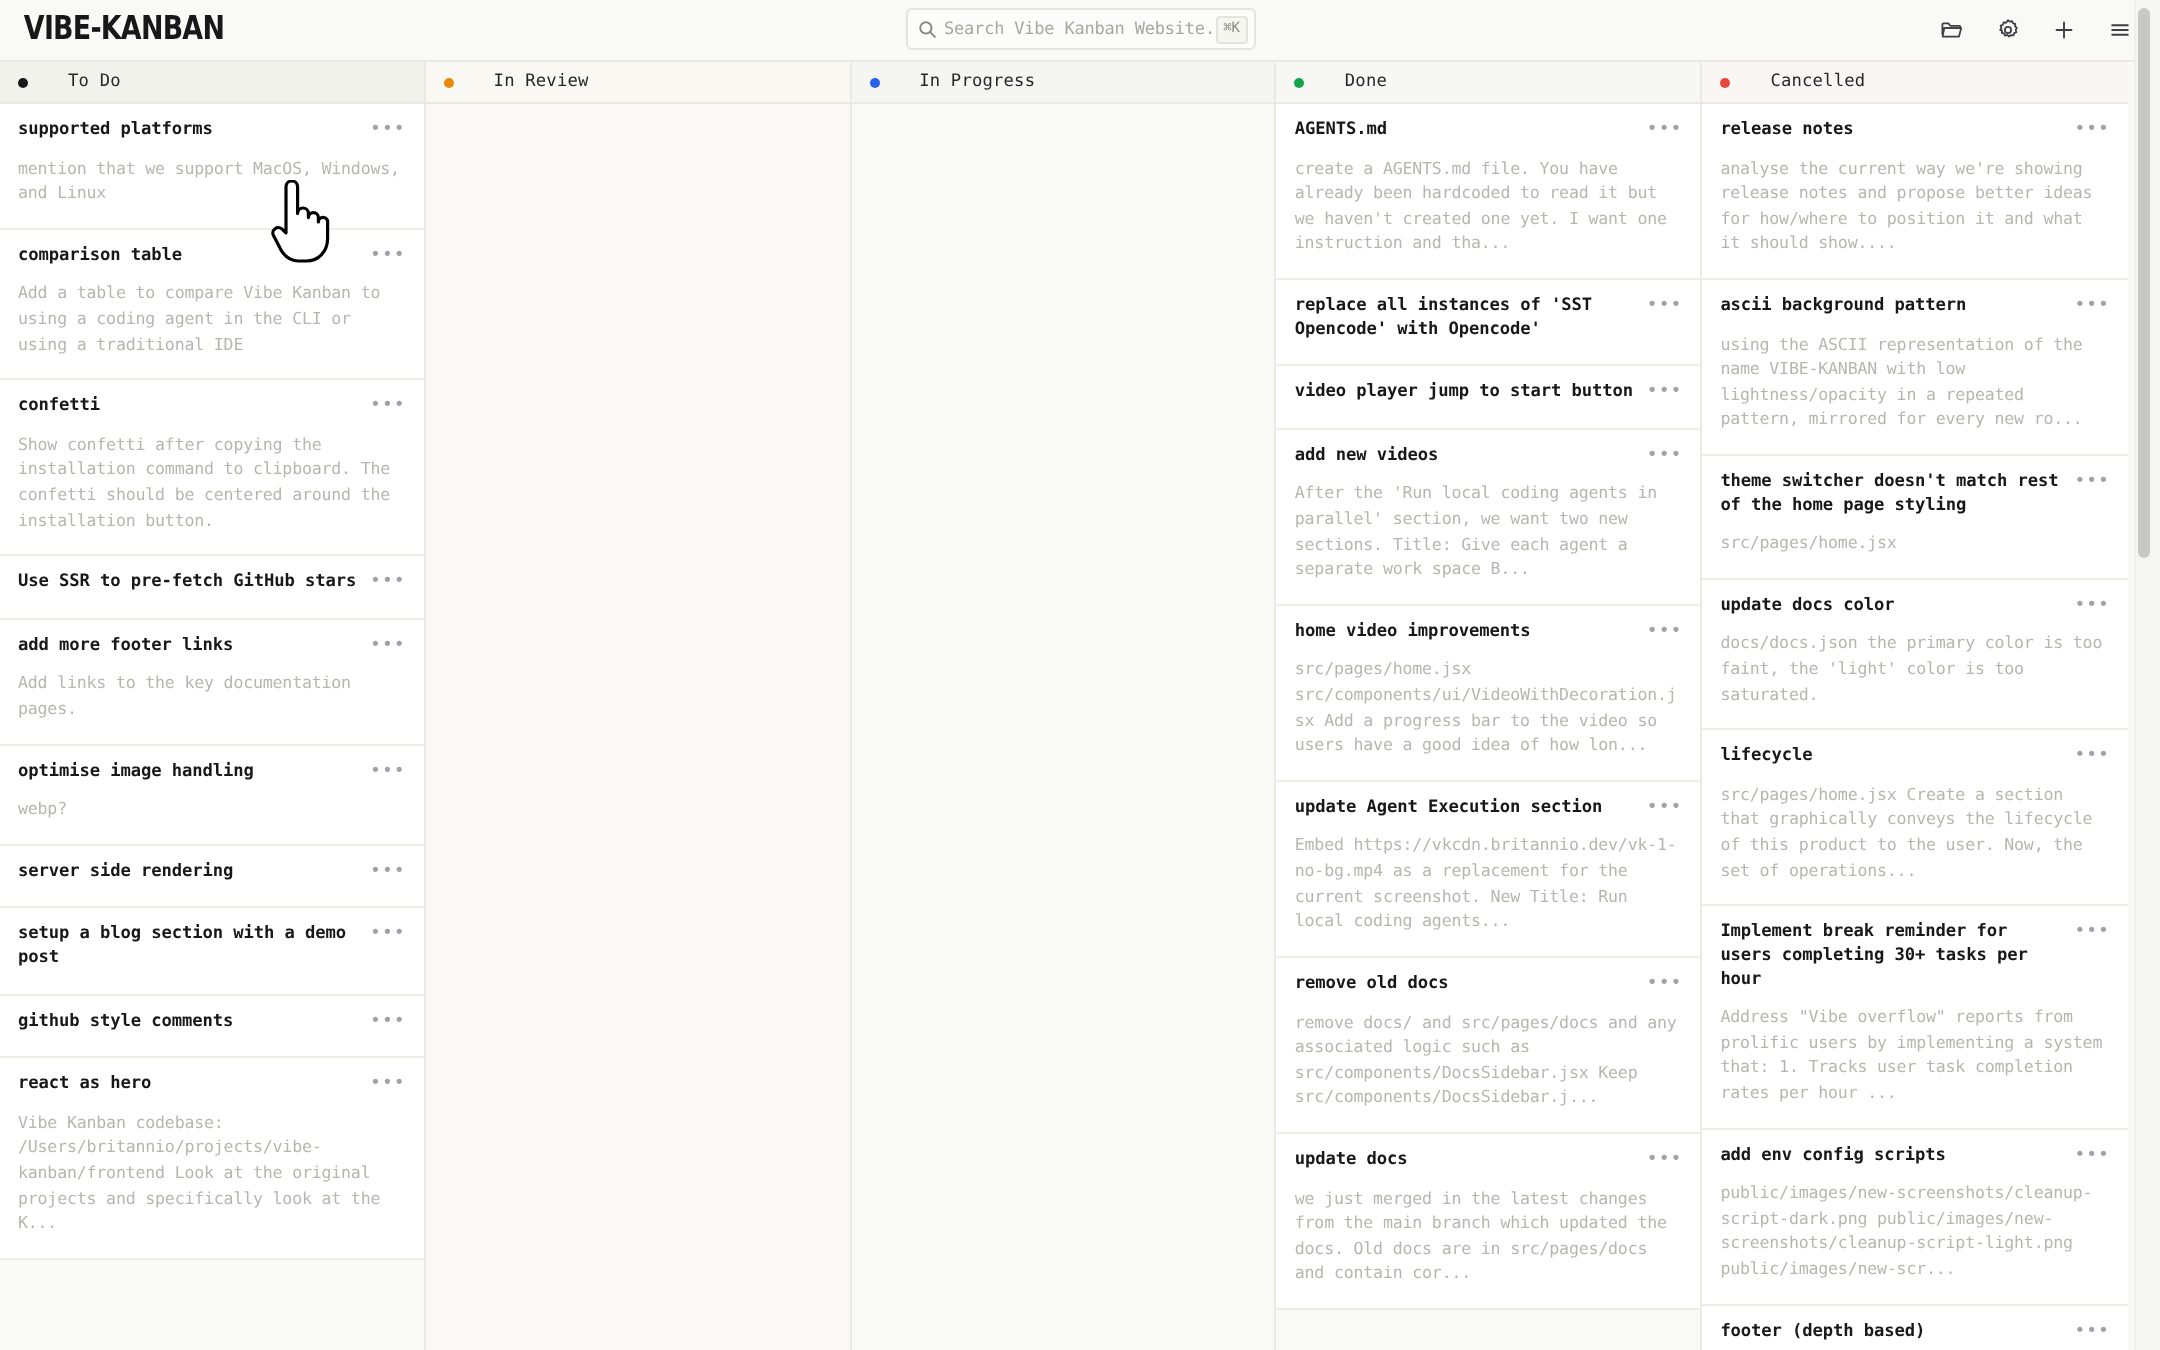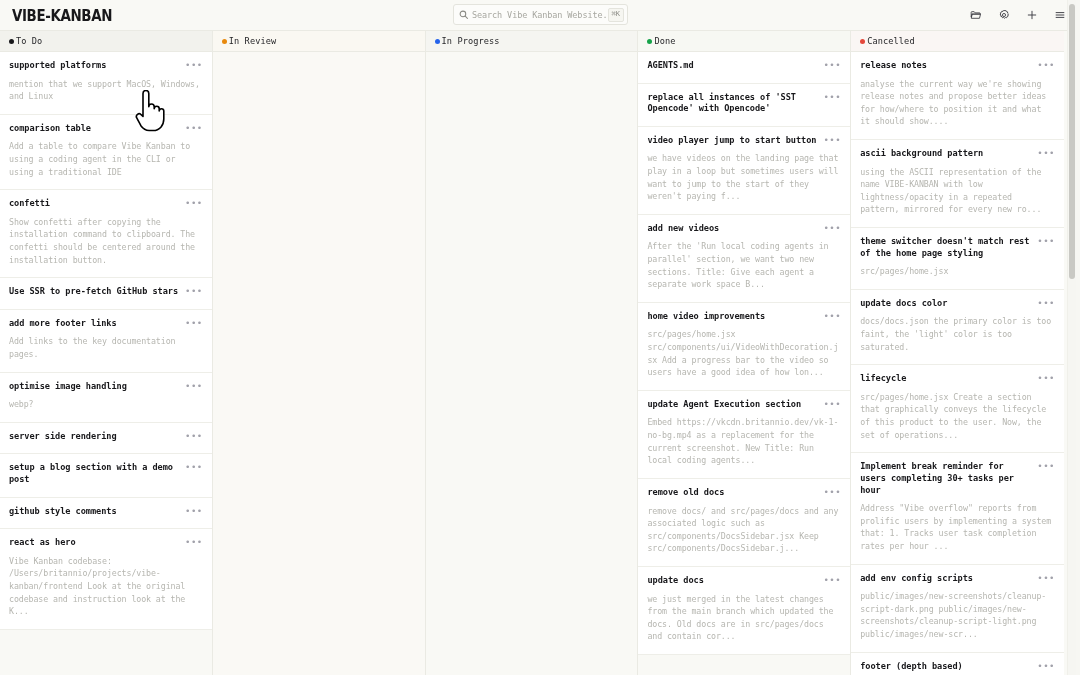--- a/index.html
+++ b/index.html
@@ -123,21 +123,21 @@
     border-right: 1px solid #eaeae3;
     overflow: hidden;
   }
   .column:last-child { border-right: none; }
 
   .col-header {
     height: 21px;
     min-height: 21px;
     display: flex;
     align-items: center;
-    gap: 2px;
+    gap: 20px;
     padding: 0 9px;
     border-bottom: 1px solid #eaeae3;
   }
   .col-dot {
     width: 5px; height: 5px;
     border-radius: 50%;
     flex: 0 0 auto;
     margin-top: 0px;
   }
   .col-title {
@@ -350,21 +350,21 @@
             <div class="card-top">
               <div class="card-title">github style comments</div>
               <div class="card-menu">•••</div>
             </div>
           </div>
           <div class="card">
             <div class="card-top">
               <div class="card-title">react as hero</div>
               <div class="card-menu">•••</div>
             </div>
-            <div class="card-desc">Vibe Kanban codebase: /Users/britannio/projects/vibe-kanban/frontend Look at the original codebase and instruction look at the K...</div>
+            <div class="card-desc">Vibe Kanban codebase: /Users/britannio/projects/vibe-kanban/frontend Look at the original projects and specifically look at the K...</div>
           </div>
         </div>
       </div>
       <div class="column col-review">
         <div class="col-header">
           <span class="col-dot" style="background: rgb(232, 137, 12);"></span>
           <span class="col-title">In Review</span>
         </div>
         <div class="col-body"></div>
       </div>
@@ -379,33 +379,33 @@
         <div class="col-header">
           <span class="col-dot" style="background: rgb(22, 163, 74);"></span>
           <span class="col-title">Done</span>
         </div>
         <div class="col-body">
           <div class="card">
             <div class="card-top">
               <div class="card-title">AGENTS.md</div>
               <div class="card-menu">•••</div>
             </div>
+            <div class="card-desc">create a AGENTS.md file. You have already been hardcoded to read it but we haven't created one yet. I want one instruction and tha...</div>
           </div>
           <div class="card no-desc">
             <div class="card-top">
               <div class="card-title">replace all instances of 'SST Opencode' with Opencode'</div>
               <div class="card-menu">•••</div>
             </div>
           </div>
           <div class="card">
             <div class="card-top">
               <div class="card-title">video player jump to start button</div>
               <div class="card-menu">•••</div>
             </div>
-            <div class="card-desc">we have videos on the landing page that play in a loop but sometimes users will want to jump to the start of they weren't paying f...</div>
           </div>
           <div class="card">
             <div class="card-top">
               <div class="card-title">add new videos</div>
               <div class="card-menu">•••</div>
             </div>
             <div class="card-desc">After the 'Run local coding agents in parallel' section, we want two new sections. Title: Give each agent a separate work space B...</div>
           </div>
           <div class="card">
             <div class="card-top">

